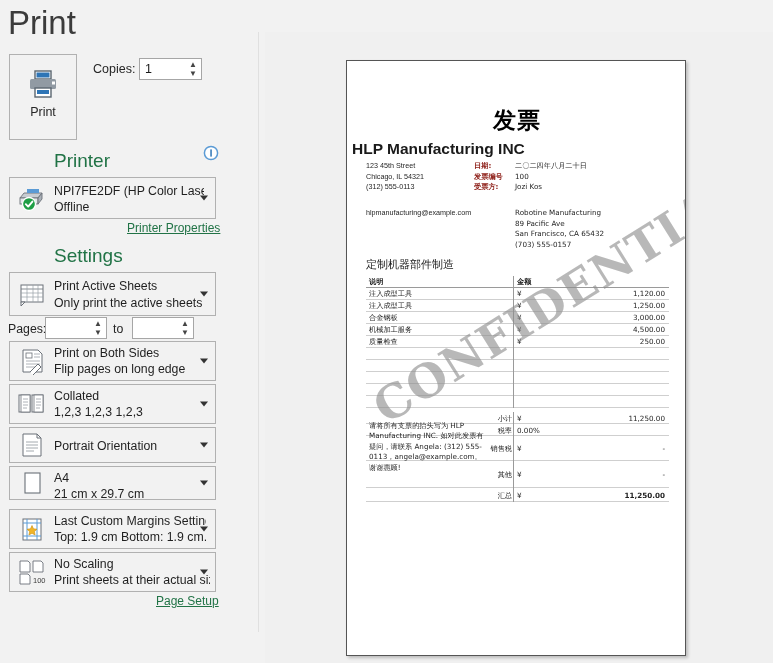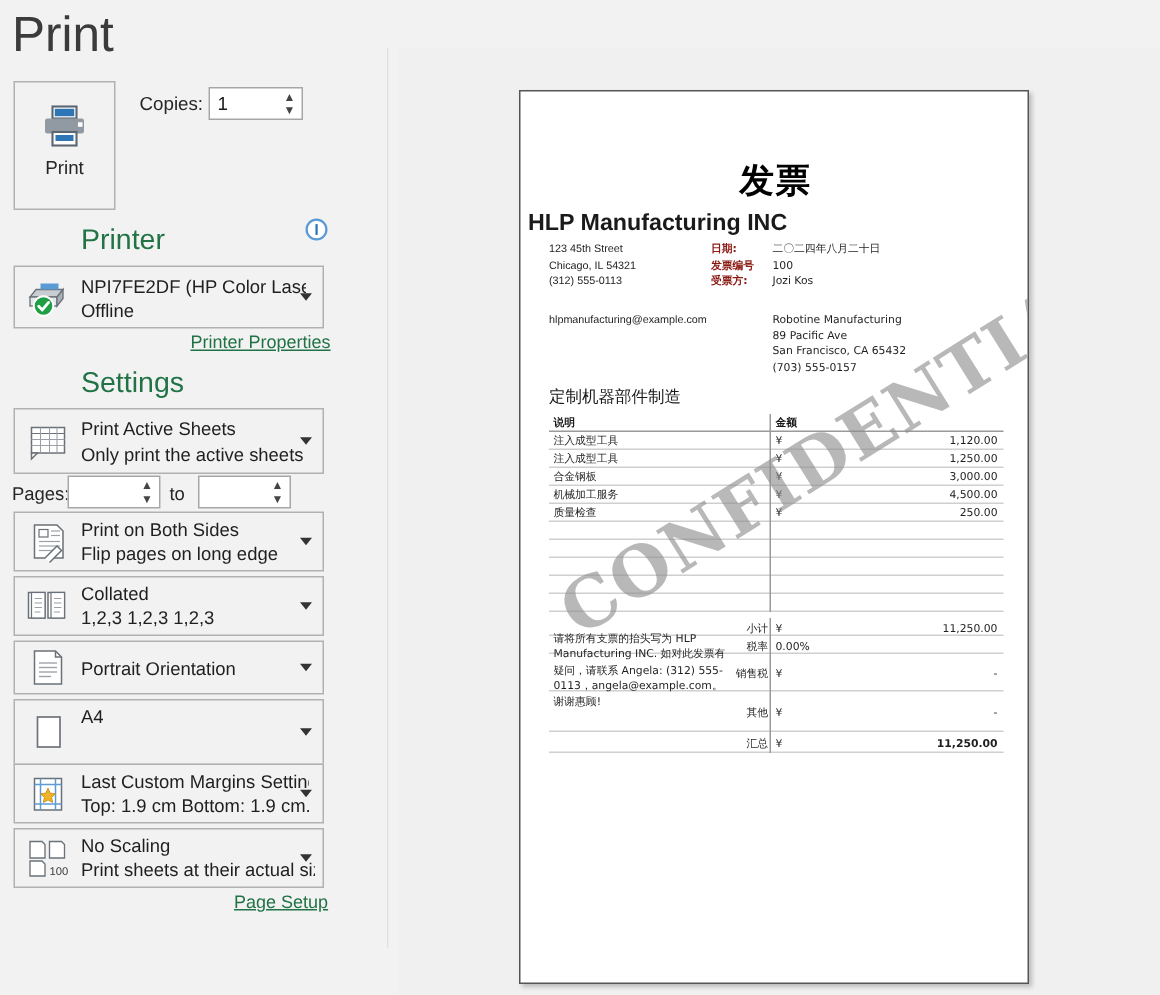--- a/index.html
+++ b/index.html
@@ -164,21 +164,21 @@
   #sides-combo .c-line1 { top: 4px; width: 152px; }
   #sides-combo .c-line2 { top: 20px; width: 152px; }
 
   #collate-combo  { top: 384px; height: 40px; }
   #collate-combo .c-line1 { top: 4px; width: 152px; }
   #collate-combo .c-line2 { top: 20px; width: 152px; }
 
   #orient-combo   { top: 427px; height: 36px; }
   #orient-combo .c-line1 { top: 11px; width: 152px; }
 
-  #papersize-combo{ top: 466px; height: 44px; }
+  #papersize-combo{ top: 466px; height: 34px; }
   #papersize-combo .c-line1 { top: 4px; width: 152px; }
   #papersize-combo .c-line2 { top: 20px; width: 152px; }
 
   #margins-combo  { top: 509px; height: 40px; }
   #margins-combo .c-line1 { top: 4px; width: 152px; }
   #margins-combo .c-line2 { top: 20px; width: 152px; }
 
   #scaling-combo  { top: 552px; height: 40px; }
   #scaling-combo .c-line1 { top: 4px; width: 156px; }
   #scaling-combo .c-line2 { top: 20px; width: 156px; }
@@ -555,20 +555,21 @@
       <span class="c-caret"></span>
     </div>
 
     <div class="combo" id="papersize-combo">
       <span class="c-icon">
         <svg width="32" height="30" viewBox="0 0 32 30">
           <rect x="9" y="5" width="15" height="20" fill="#ffffff" stroke="#6b7178" stroke-width="1.1"></rect>
         </svg>
       </span>
       <span class="c-line1">A4</span>
+      <span class="c-line2">21 cm x 29.7 cm</span>
       <span class="c-caret"></span>
     </div>
 
     <div class="combo" id="margins-combo">
       <span class="c-icon">
         <svg width="32" height="30" viewBox="0 0 32 30">
           <rect x="7" y="5" width="18" height="21" fill="#ffffff" stroke="#6b7178" stroke-width="1"></rect>
           <line x1="11" y1="5" x2="11" y2="26" stroke="#5b9bd5" stroke-width="1"></line>
           <line x1="21" y1="5" x2="21" y2="26" stroke="#5b9bd5" stroke-width="1"></line>
           <line x1="7" y1="9" x2="25" y2="9" stroke="#5b9bd5" stroke-width="1"></line>

